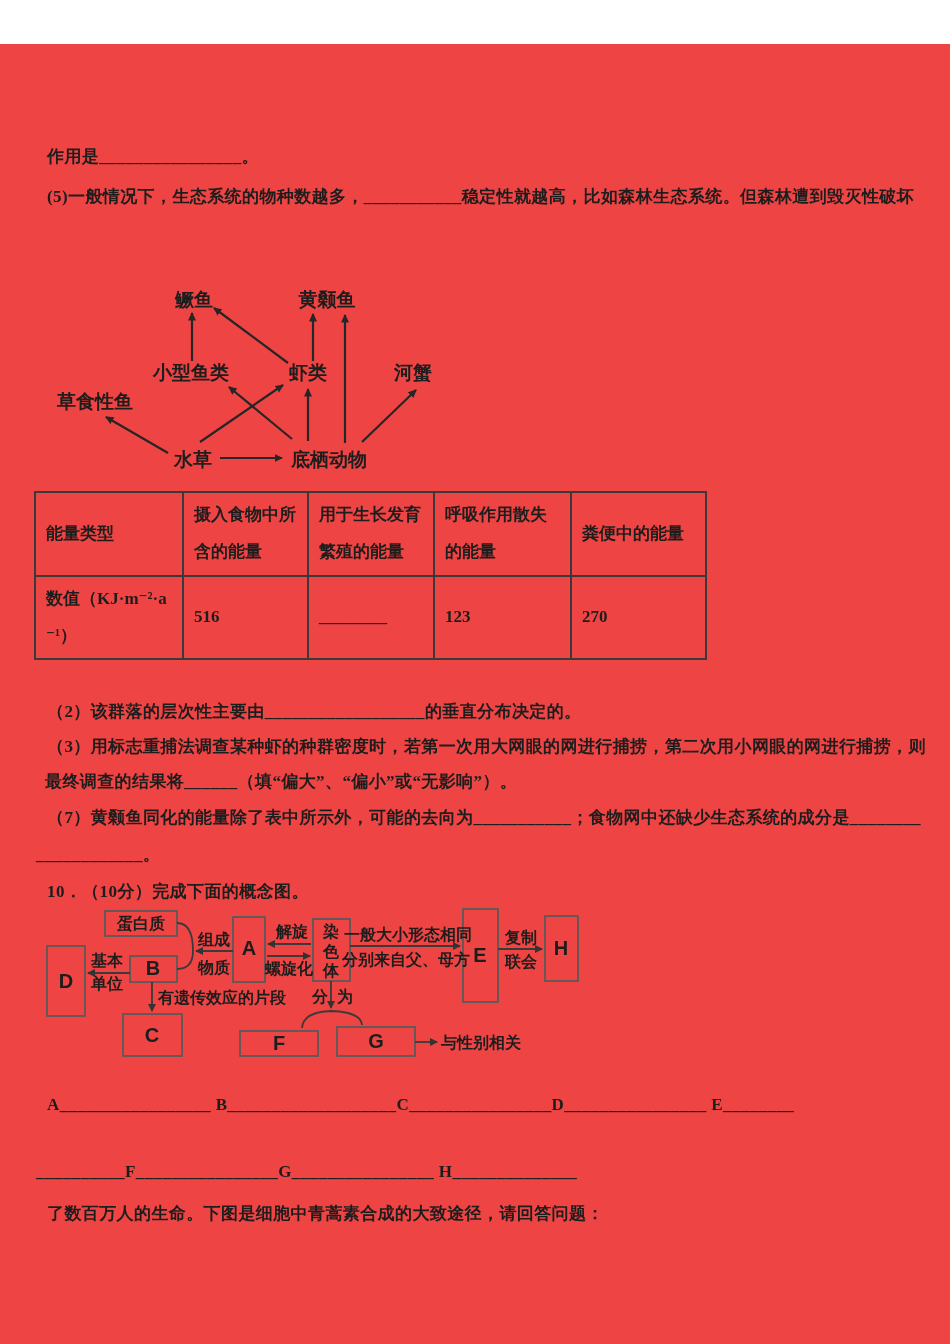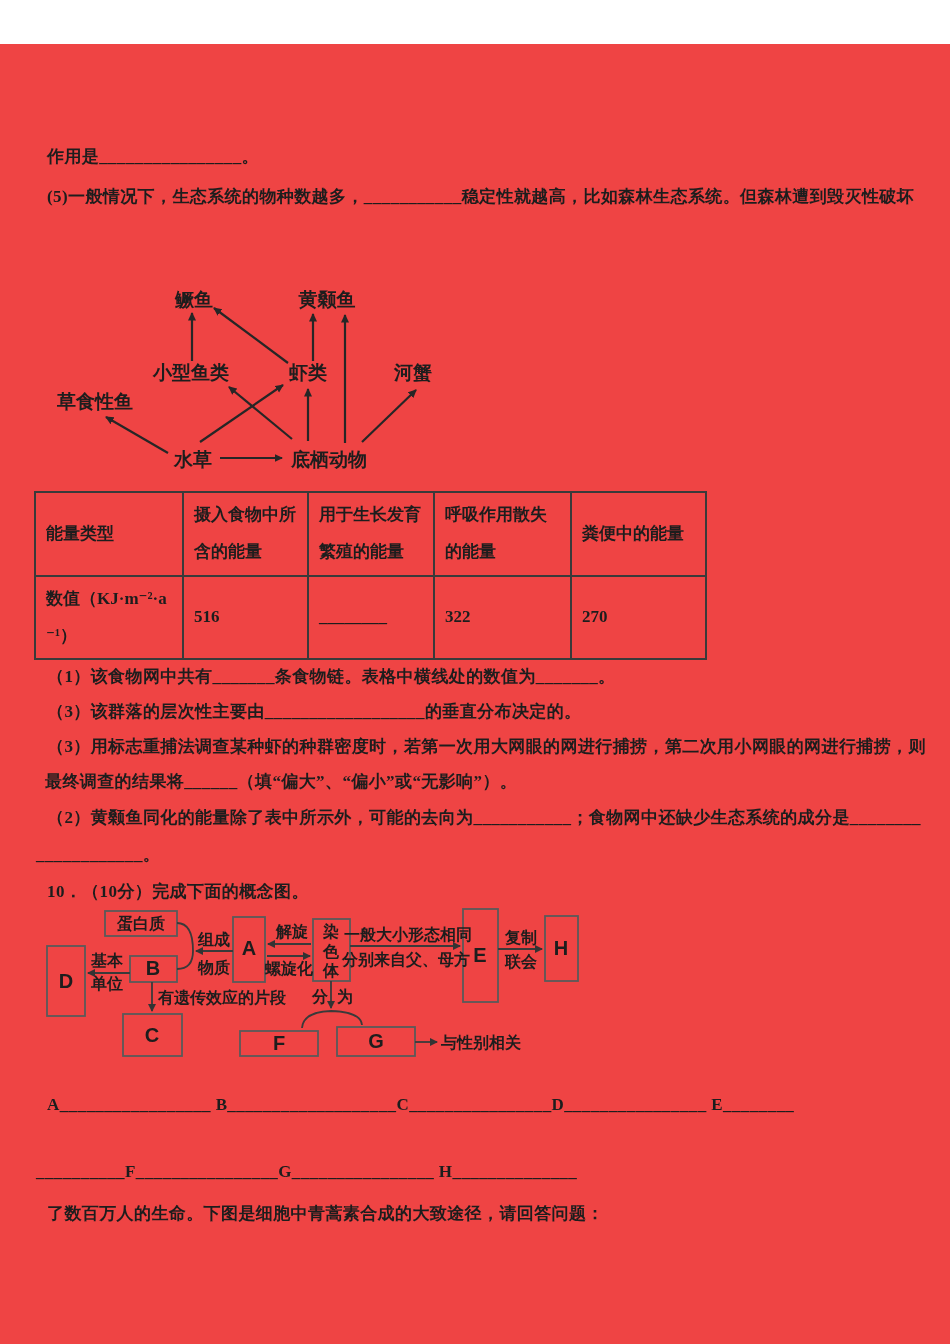--- a/index.html
+++ b/index.html
@@ -98,31 +98,30 @@
       <th>能量类型</th>
       <th>摄入食物中所含的能量</th>
       <th>用于生长发育繁殖的能量</th>
       <th>呼吸作用散失的能量</th>
       <th>粪便中的能量</th>
     </tr>
     <tr class="dat">
       <td>数值（KJ·m⁻²·a⁻¹）</td>
       <td>516</td>
       <td>________</td>
-      <td>322</td>
+      <td>123</td>
       <td>270</td>
     </tr>
   </tbody>
     </table>
 
-  <div class="line" style="left:47px;top:621px;">（1）该食物网中共有_______条食物链。表格中横线处的数值为_______。</div>
-  <div class="line" style="left:47px;top:656px;">（3）该群落的层次性主要由__________________的垂直分布决定的。</div>
+  <div class="line" style="left:47px;top:656px;">（2）该群落的层次性主要由__________________的垂直分布决定的。</div>
   <div class="line" style="left:47px;top:691px;">（3）用标志重捕法调查某种虾的种群密度时，若第一次用大网眼的网进行捕捞，第二次用小网眼的网进行捕捞，则</div>
   <div class="line" style="left:45px;top:726px;">最终调查的结果将______（填“偏大”、“偏小”或“无影响”）。</div>
-  <div class="line" style="left:47px;top:762px;">（2）黄颡鱼同化的能量除了表中所示外，可能的去向为___________；食物网中还缺少生态系统的成分是________</div>
+  <div class="line" style="left:47px;top:762px;">（7）黄颡鱼同化的能量除了表中所示外，可能的去向为___________；食物网中还缺少生态系统的成分是________</div>
   <div class="line" style="left:36px;top:799px;">____________。</div>
 
   <div class="line" style="left:47px;top:836px;">10．（10分）完成下面的概念图。</div>
 
   <svg style="position:absolute;left:40px;top:857px;" width="560" height="165" viewBox="0 0 560 165">
     <defs>
       <marker id="ah2" markerWidth="10" markerHeight="9" refX="7" refY="4" orient="auto" markerUnits="userSpaceOnUse">
         <path d="M0,0 L8,4 L0,8 z" fill="#333333"></path>
       </marker>
     </defs>

